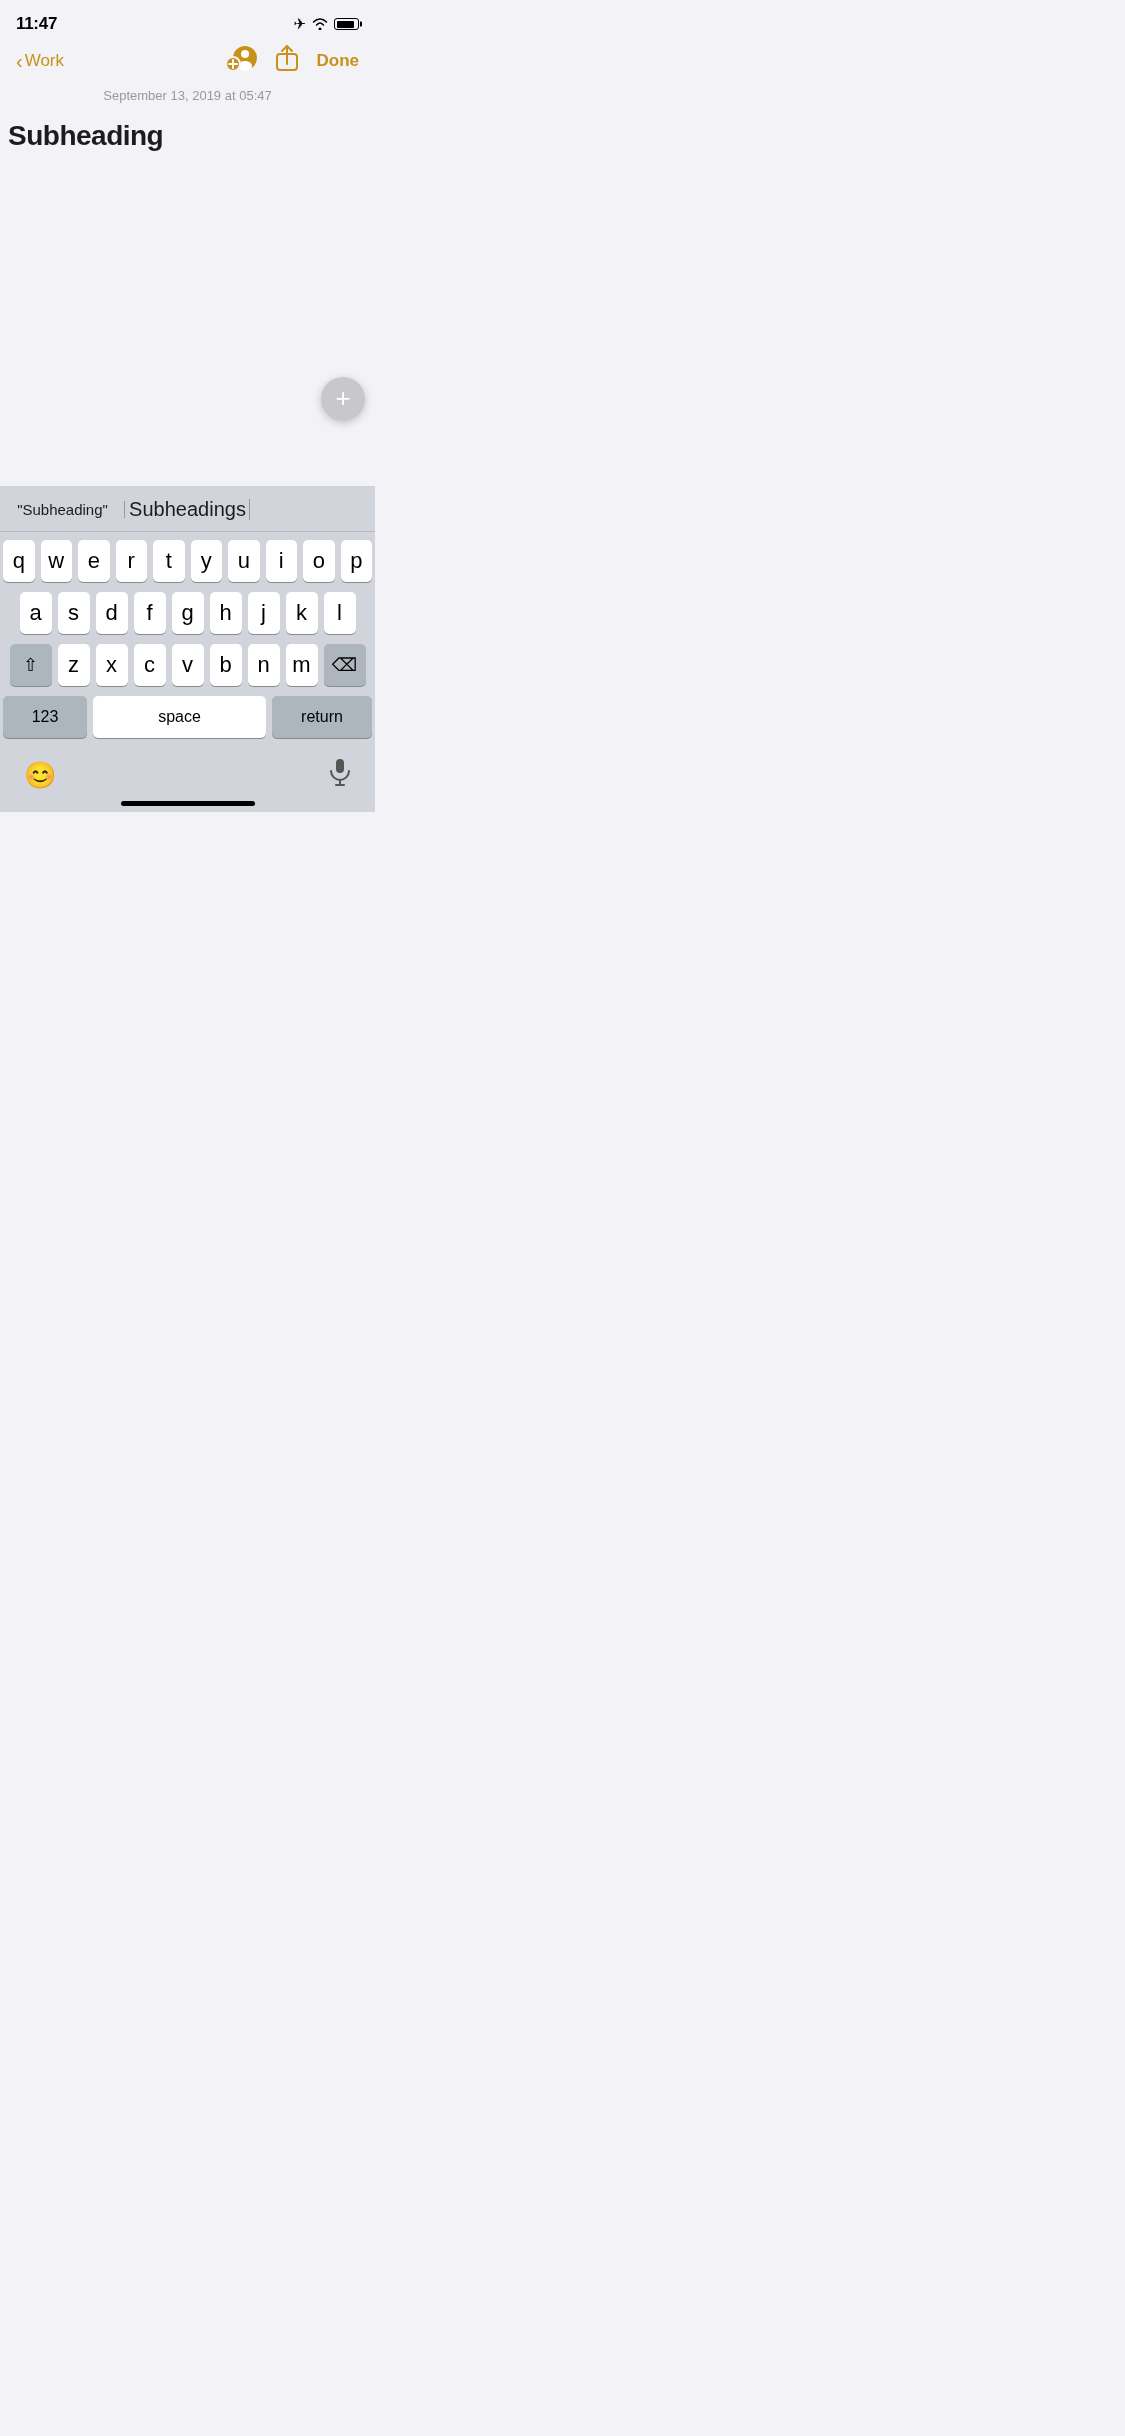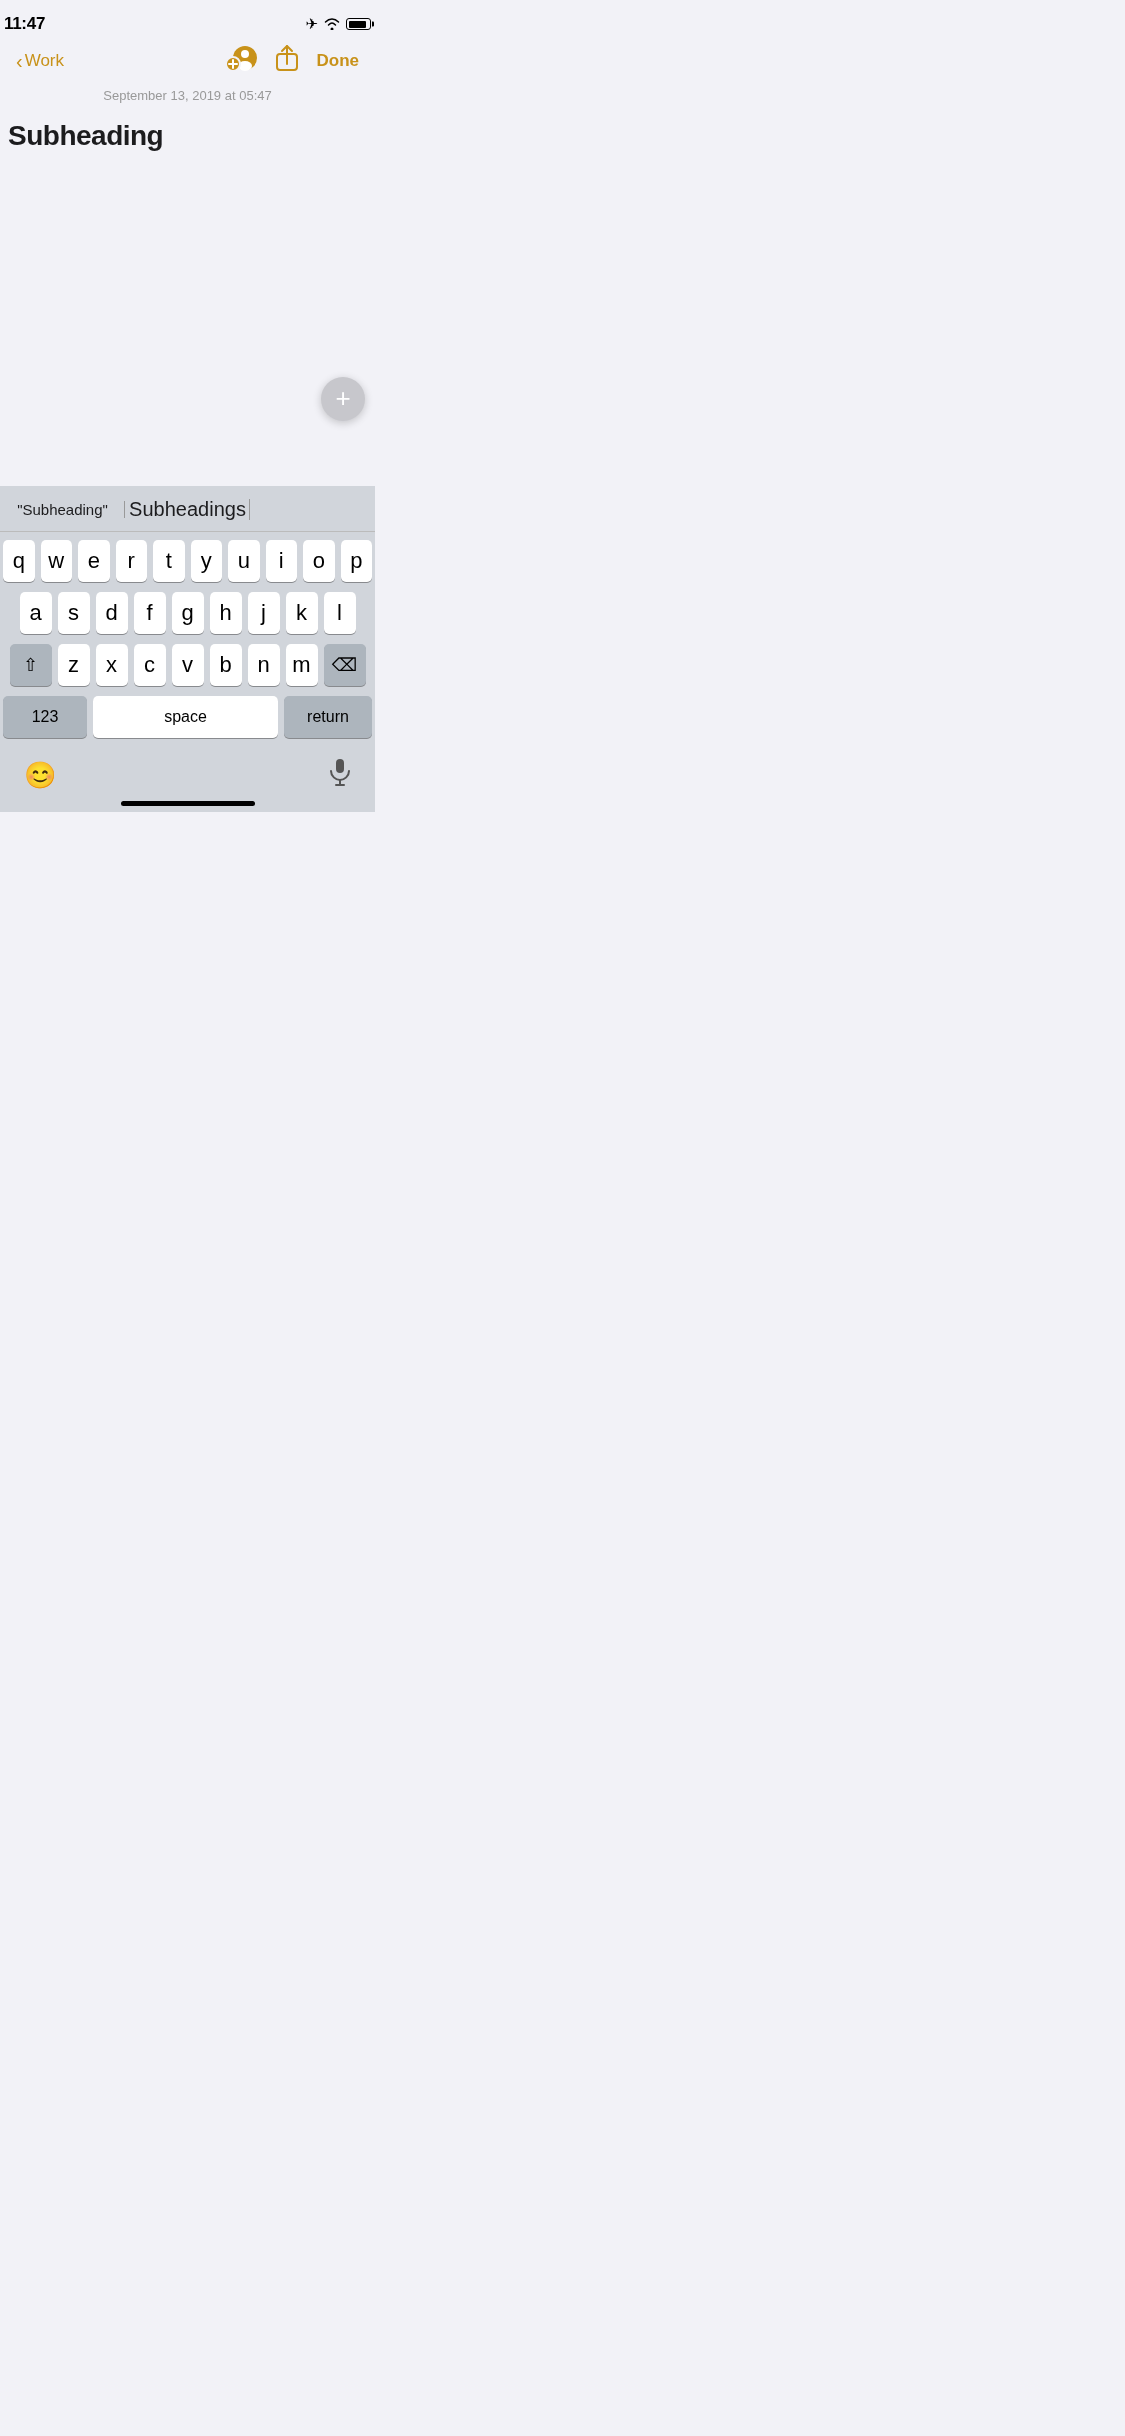--- a/index.html
+++ b/index.html
@@ -12,21 +12,21 @@
       background: #f2f2f7;
       overflow: hidden;
       position: relative;
     }
 
     
     .status-bar {
       display: flex;
       justify-content: space-between;
       align-items: center;
-      padding: 14px 4px 6px;
+      padding: 14px 16px 6px;
       background: #f2f2f7;
       text-align: right;
     }
 
     .status-time {
       font-size: 17px;
       font-weight: 600;
       color: #000;
       letter-spacing: -0.3px;
     }
@@ -250,21 +250,21 @@
       width: 84px;
       font-size: 16px;
     }
 
     .key-space {
       flex: 1;
       font-size: 16px;
     }
 
     .key-return {
-      width: 88px;
+      width: 100px;
       font-size: 16px;
     }
 
     
     .bottom-bar {
       background: #d1d5db;
       display: flex;
       justify-content: space-between;
       align-items: center;
       padding: 6px 24px 4px;

